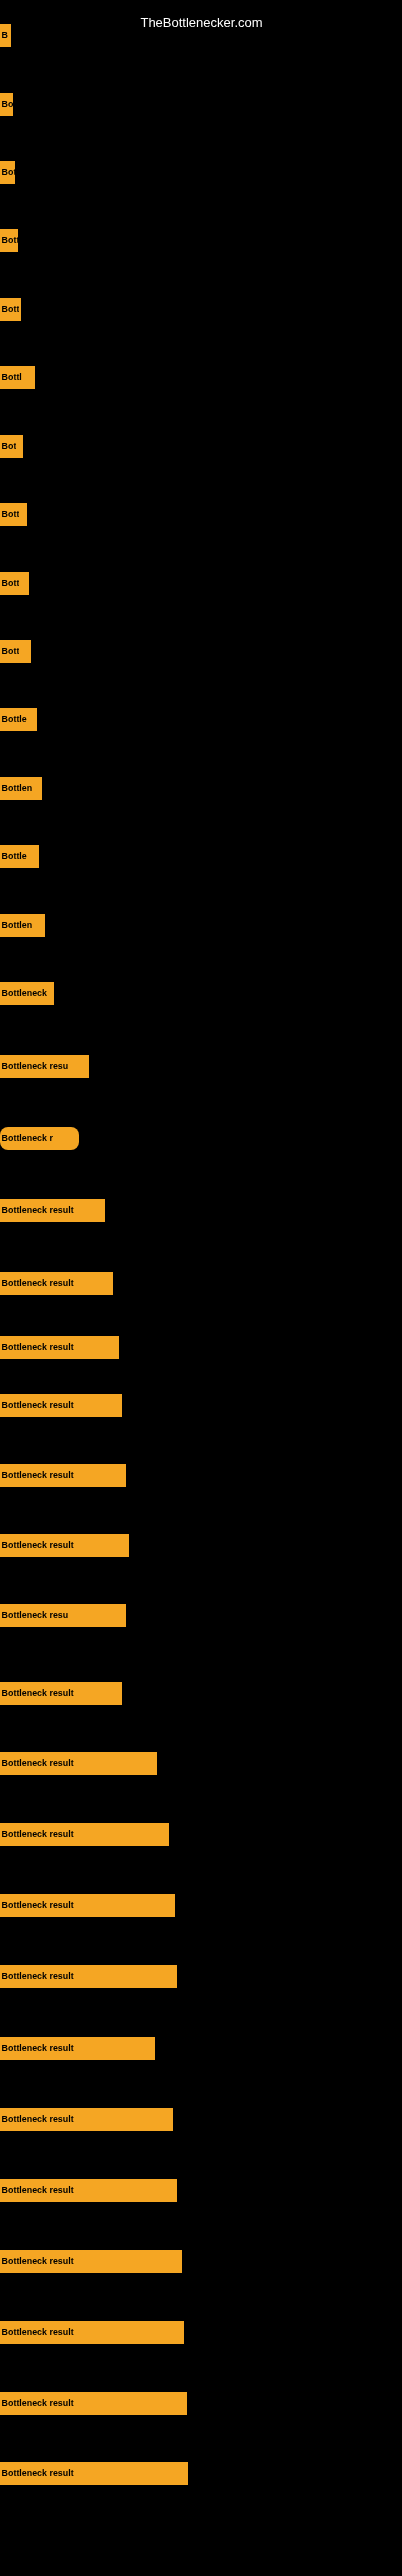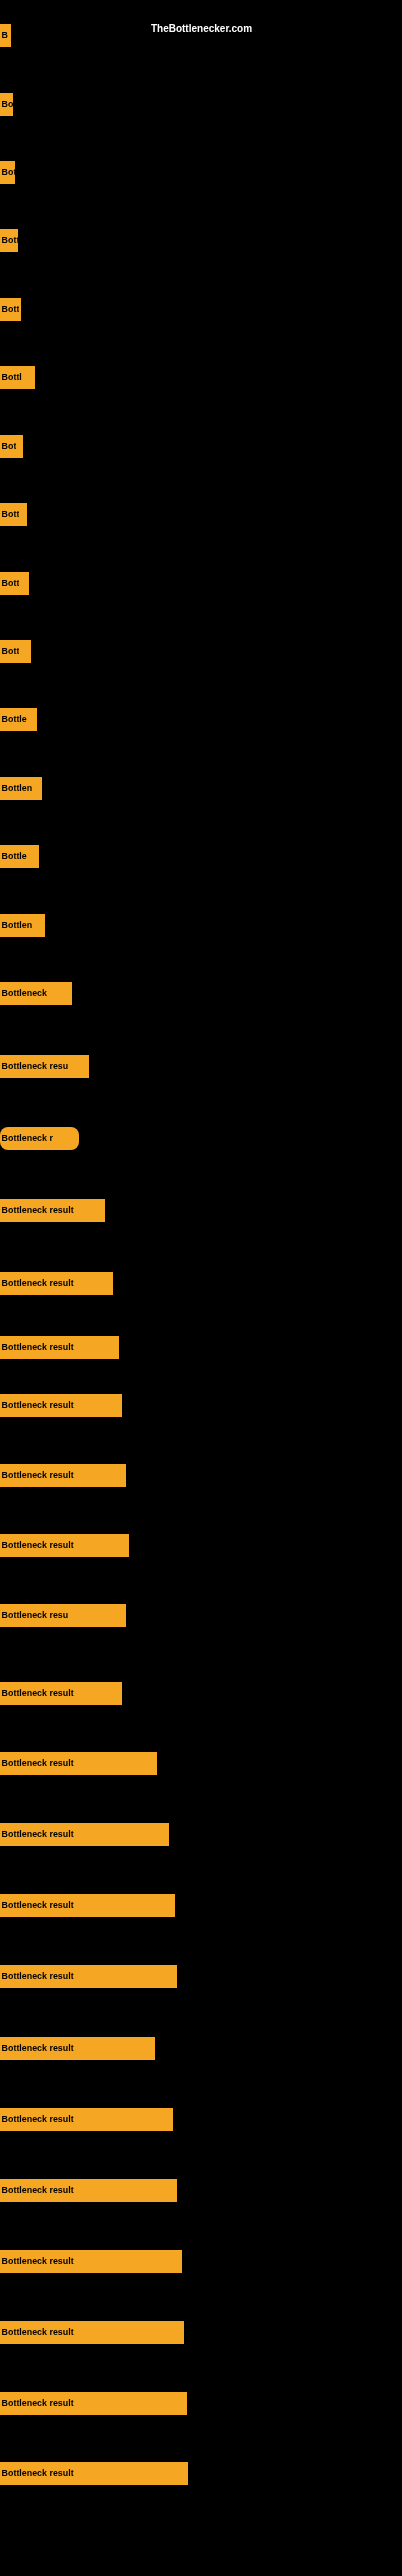--- a/index.html
+++ b/index.html
@@ -12,27 +12,26 @@
       width: 403px;
       min-height: 2576px;
       background-color: #000000;
       font-family: Arial, sans-serif;
       position: relative;
       overflow-x: hidden;
     }
 
     .site-title {
       position: absolute;
-      top: 23px;
+      top: 15px;
       left: 50%;
       transform: translateX(-50%);
       color: #ffffff;
-      font-size: 10px;
+      font-size: 13px;
       white-space: nowrap;
-      font-weight: bold;
     }
 
     .bar-item {
       position: absolute;
       left: 0;
       height: 22.5px;
       background-color: #f5a623;
       display: flex;
       align-items: center;
       padding-left: 1.6px;
@@ -87,21 +86,21 @@
     </div>
     <div class="bar-item" style="top: 777px; width: 42px;">
       <span class="bar-label">Bottlen</span>
     </div>
     <div class="bar-item" style="top: 845px; width: 39px;">
       <span class="bar-label">Bottle</span>
     </div>
     <div class="bar-item" style="top: 914px; width: 45px;">
       <span class="bar-label">Bottlen</span>
     </div>
-    <div class="bar-item" style="top: 982px; width: 72px;">
+    <div class="bar-item" style="top: 982px; width: 54px;">
       <span class="bar-label">Bottleneck</span>
     </div>
     <div class="bar-item" style="top: 1055px; width: 89px;">
       <span class="bar-label">Bottleneck resu</span>
     </div>
     <div class="bar-item" style="top: 1127px; width: 79px; border-radius: 8px;">
       <span class="bar-label">Bottleneck r</span>
     </div>
     <div class="bar-item" style="top: 1199px; width: 105px;">
       <span class="bar-label">Bottleneck result</span>

